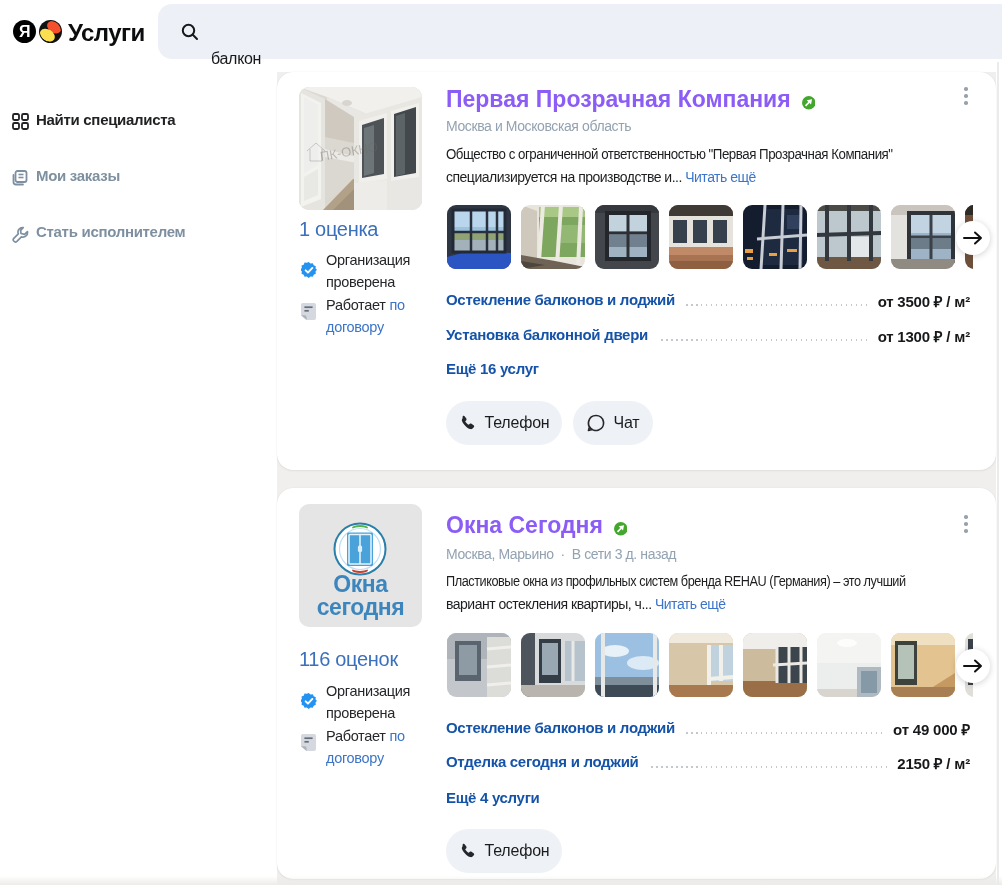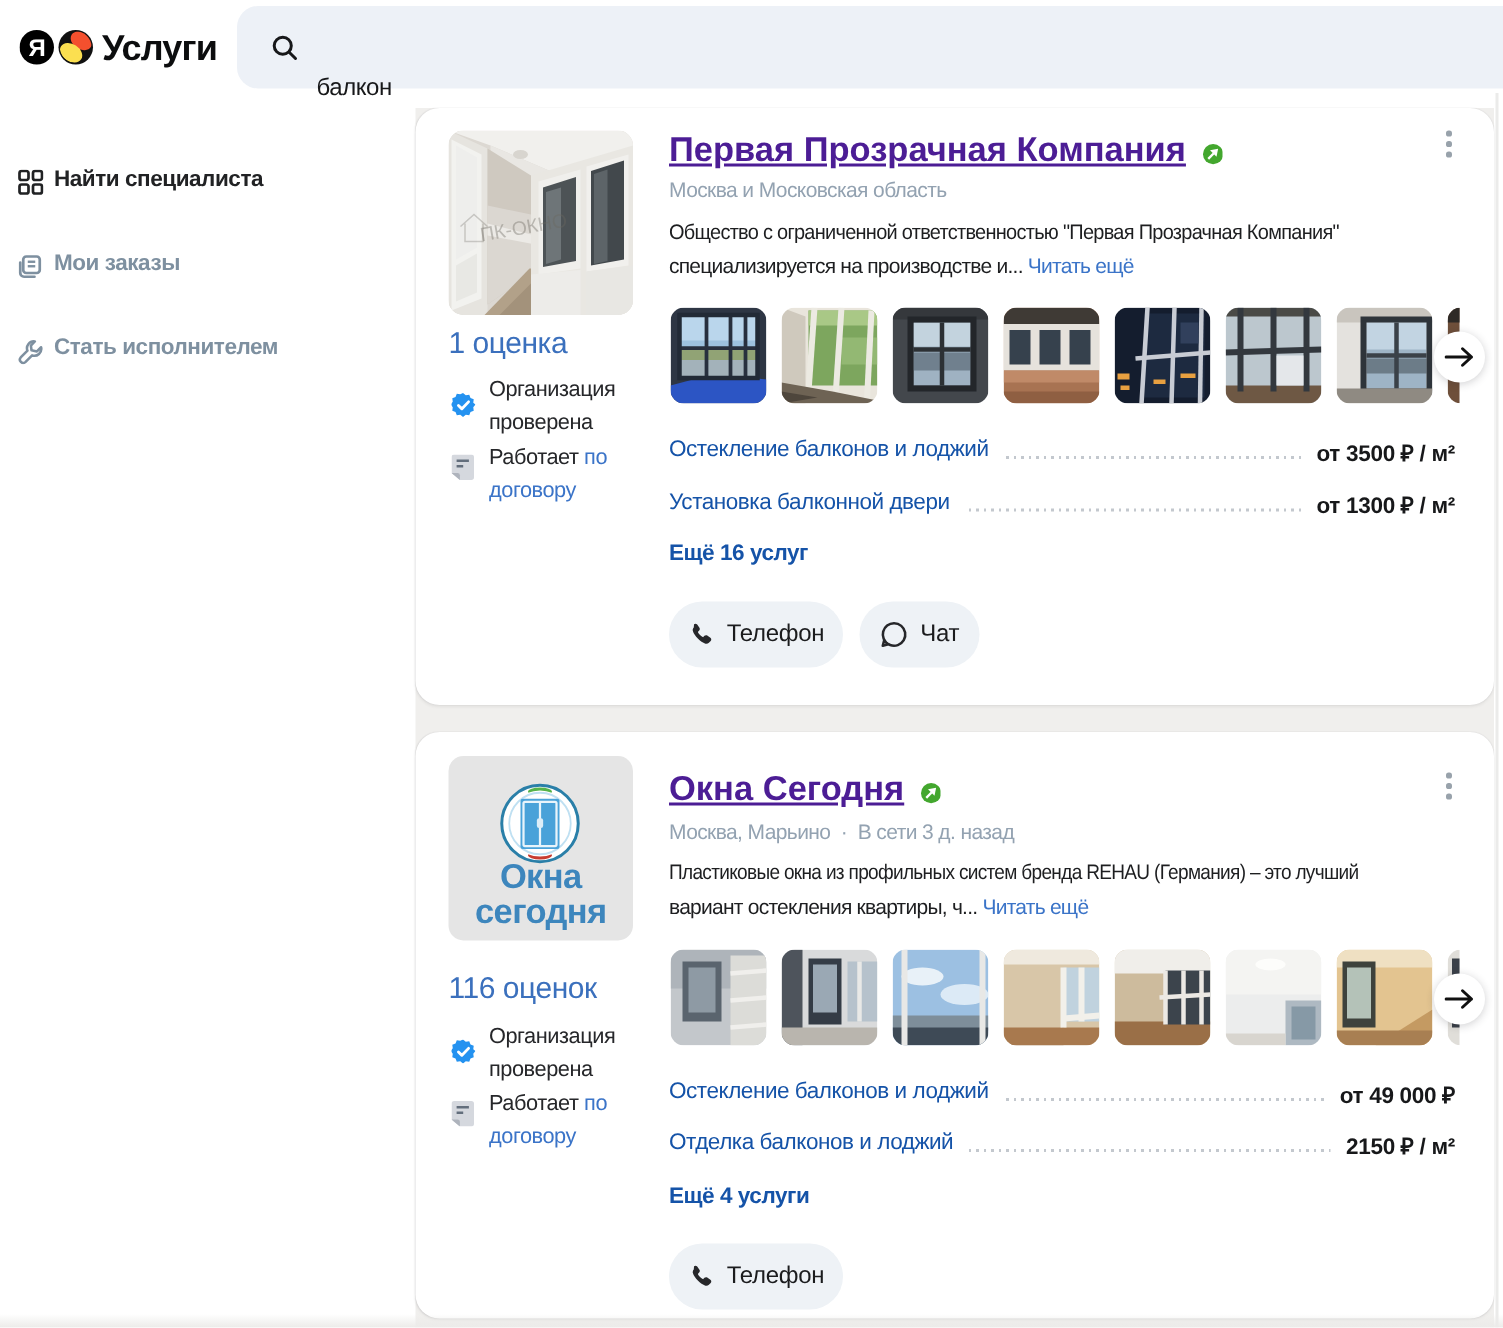--- a/index.html
+++ b/index.html
@@ -29,39 +29,39 @@
 
   .avatar { position:absolute; left:22px; top:15px; width:123px; height:123px;
     border-radius:10px; overflow:hidden; }
   .ratelink { position:absolute; left:22px; font-size:20px; letter-spacing:-0.3px; color:#3b70bd; }
   .trustrow { position:absolute; left:24px; width:132px; font-size:14.5px; letter-spacing:-0.3px;
     color:#26272a; line-height:21.5px; }
   .trustico { position:absolute; left:0; top:8px; }
   .trusttxt { position:absolute; left:25px; top:0; width:107px; }
   .bluelink { color:#3b74c8; text-decoration:none; }
 
-  .title { position:absolute; left:169px; font-size:23px; font-weight:bold; color:#4c1d95;
-    white-space:nowrap;text-decoration:underline; }
+  .title { position:absolute; left:169px; font-size:23px; font-weight:bold; color:#8b5cf6;
+    white-space:nowrap; }
   .vbadge { display:inline-block; vertical-align:-2.5px; margin-left:11px; }
   .subtitle { position:absolute; left:169px; font-size:14px; letter-spacing:-0.4px; color:#93a2b1; white-space:nowrap; }
   .desc { position:absolute; left:169px; font-size:14px; letter-spacing:-0.5px; color:#1d1e20;
     line-height:23.3px; white-space:nowrap; }
   .kebab { position:absolute; left:687px; width:4px; }
   .kebab i { display:block; width:3.5px; height:3.5px; border-radius:50%; background:#98a2ab;
     margin-bottom:3.5px; }
 
   .thumbs { position:absolute; left:170px; width:526px; height:64px; overflow:hidden;
     white-space:nowrap; }
   .th { display:inline-block; width:64px; height:64px; border-radius:9px; overflow:hidden;
     margin-right:10px; vertical-align:top; }
   .arrowbtn { position:absolute; left:679px; width:34px; height:34px; border-radius:50%;
     background:#fff; box-shadow:0 1px 6px rgba(40,40,50,0.22); text-align:center; }
 
   .srow { position:absolute; left:169px; right:26px; height:20px; }
-  .sname { position:absolute; left:0; top:0; font-size:15px; letter-spacing:-0.3px; font-weight:normal; color:#1553a8;
+  .sname { position:absolute; left:0; top:0; font-size:15px; letter-spacing:-0.3px; font-weight:bold; color:#1553a8;
     background:#fff; padding-right:10px; white-space:nowrap; z-index:2;text-align:right; }
   .sprice { position:absolute; right:0; top:0; font-size:15px; letter-spacing:-0.2px; font-weight:bold; color:#17181a;
     background:#fff; padding-left:10px; white-space:nowrap; z-index:2; }
   .sdots { position:absolute; left:0; right:0; top:13px; height:1.5px; background-image:repeating-linear-gradient(to right,#c3c8ce 0 1.5px,transparent 1.5px 5px); }
 
   .btn { position:absolute; height:44px; border-radius:22px; background:#eef2f6;
     font-size:16px; letter-spacing:-0.2px; color:#1b1c1e; text-align:center; }
   .btn span { vertical-align:middle; }
 </style>
 </head>
@@ -414,21 +414,21 @@
     <div class="arrowbtn" style="top:161px;"><svg width="20" height="14" viewBox="0 0 20 14" style="margin-top:10px">
           <path d="M1 7 H18 M12 1.5 L18 7 L12 12.5" fill="none" stroke="#111" stroke-width="2" stroke-linecap="round" stroke-linejoin="round"></path>
         </svg></div>
 
     <div class="srow" style="top:231px;">
       <span class="sname">Остекление балконов и лоджий</span>
       <span class="sprice">от 49 000 ₽</span>
       <span class="sdots"></span>
     </div>
     <div class="srow" style="top:265px;">
-      <span class="sname">Отделка балконов и лоджий</span>
+      <span class="sname">Отделка сегодня и лоджий</span>
       <span class="sprice">2150 ₽ / м²</span>
       <span class="sdots"></span>
     </div>
     <div class="abs" style="left:169px;top:301px;font-size:15px;letter-spacing:-0.3px;font-weight:bold;color:#1553a8;text-align:center;">Ещё 4 услуги</div>
 
     <div class="btn" style="left:169px;top:341px;width:116px;">
       <svg style="vertical-align:middle;margin-right:9px;" width="17" height="17" viewBox="0 0 17 17">
           <path d="M3.7 1.2 c.6-.6 1.6-.5 2.1.2 l1.5 2.1 c.4.6.3 1.4-.2 1.9 l-.9.9 c.5 1.2 2.3 3 3.5 3.5 l.9-.9 c.5-.5 1.3-.6 1.9-.2 l2.1 1.5 c.7.5.8 1.5.2 2.1 l-1.2 1.2 c-.6.6-1.5.8-2.3.6 C8 13.1 3.9 9 2.9 5.7 c-.2-.8 0-1.7.6-2.3 Z" fill="#26272a"></path>
         </svg><span style="line-height:44px;">Телефон</span>
     </div>

